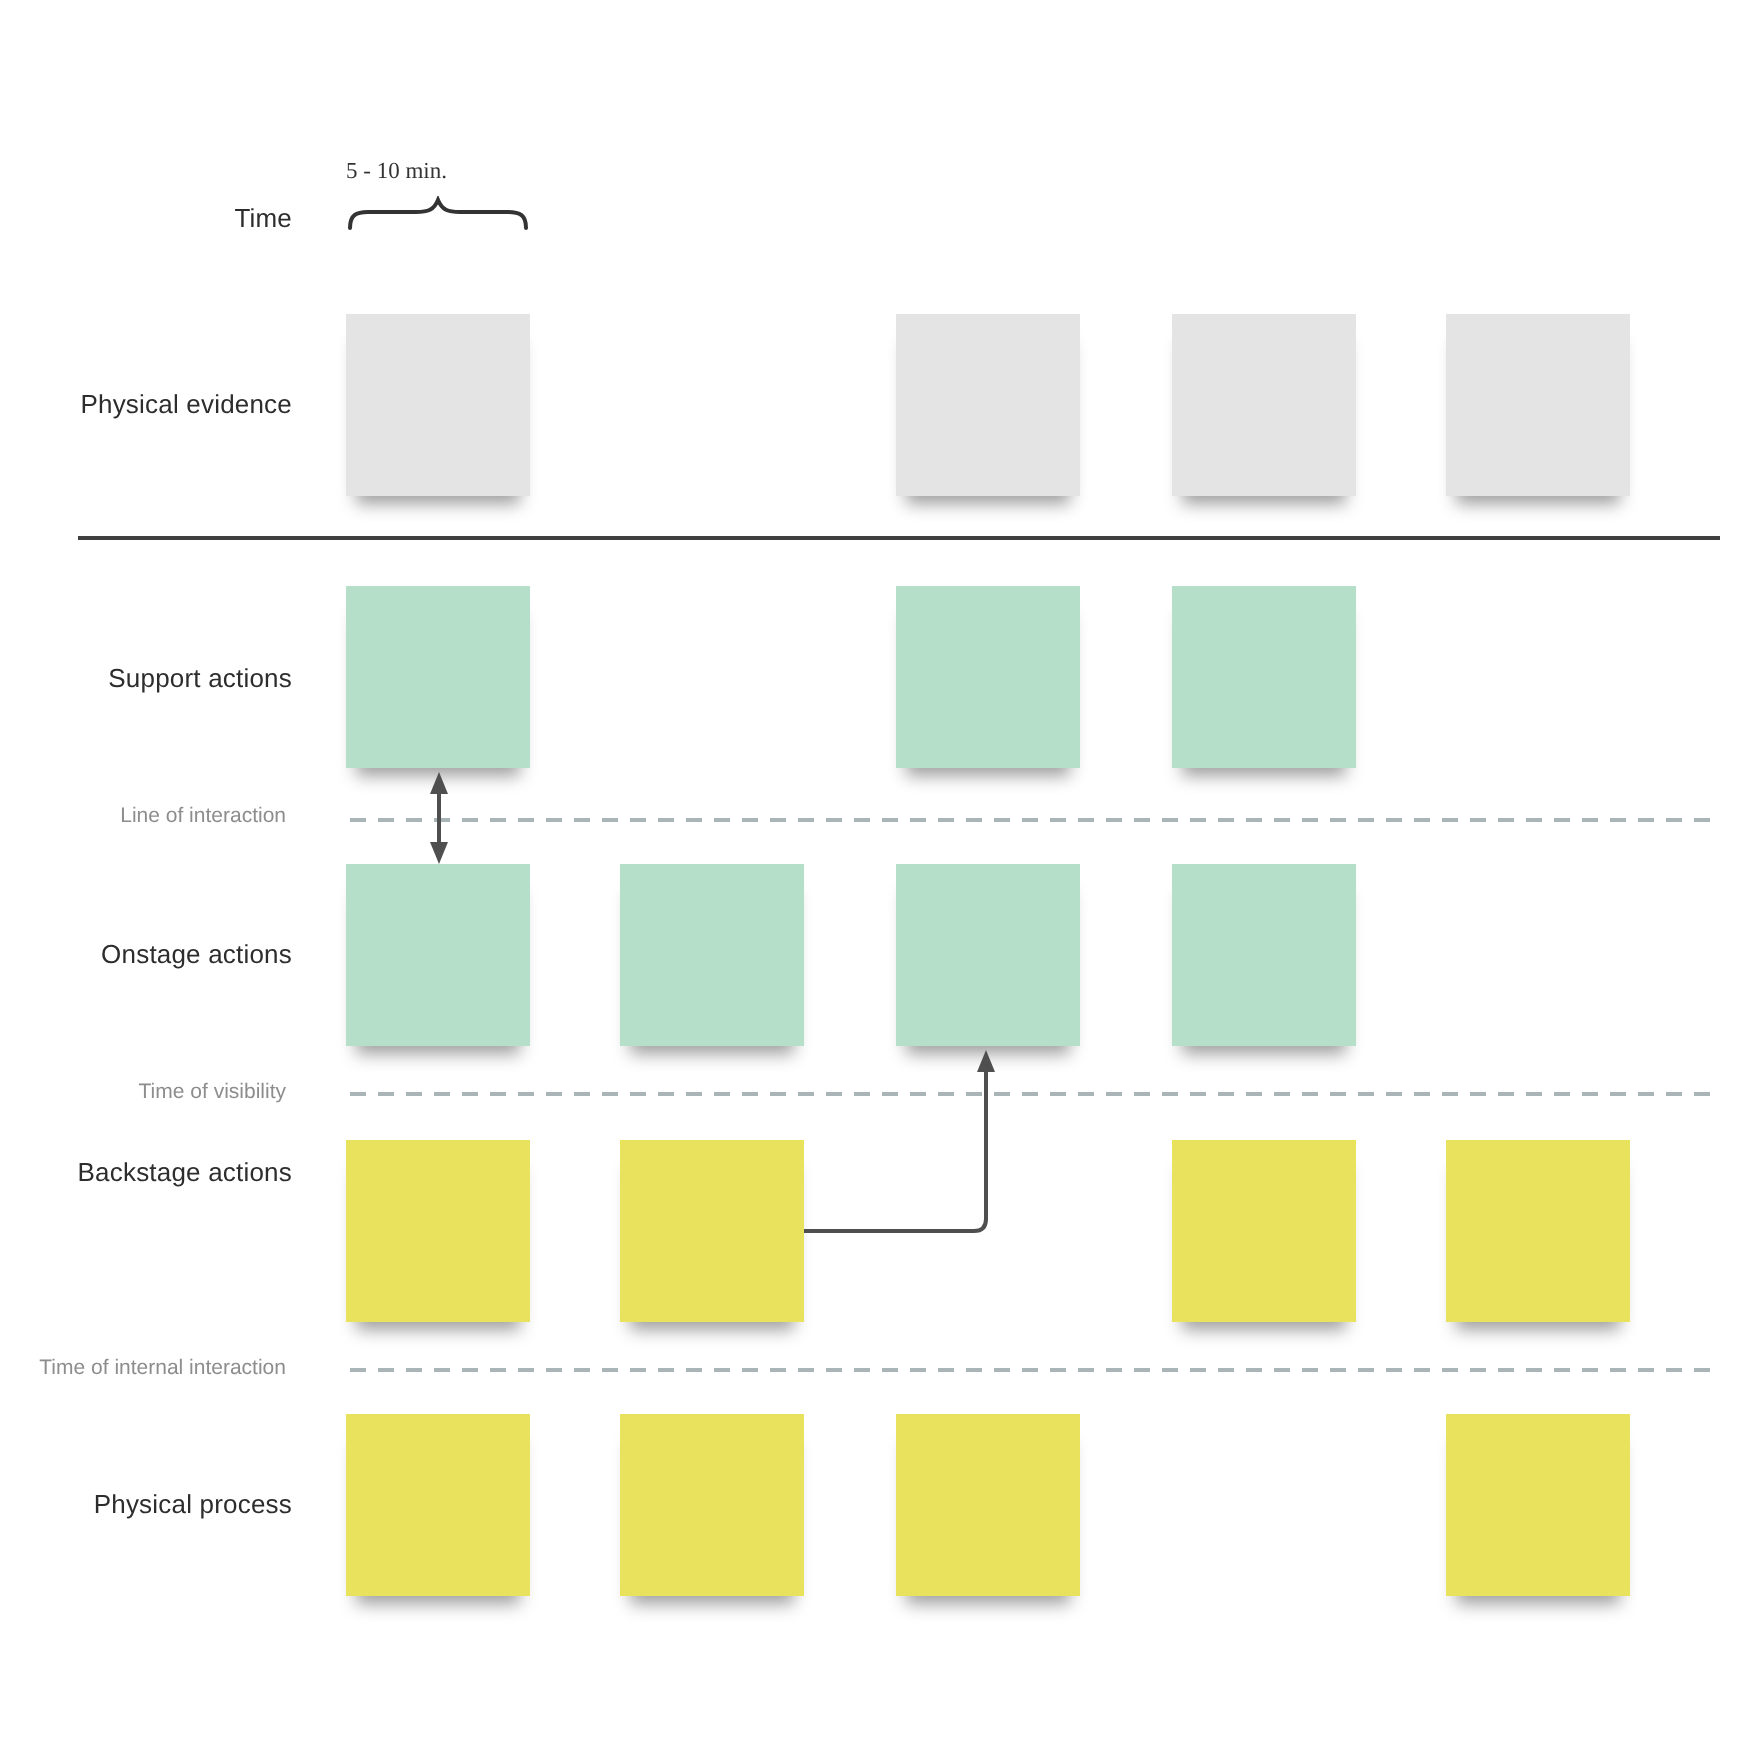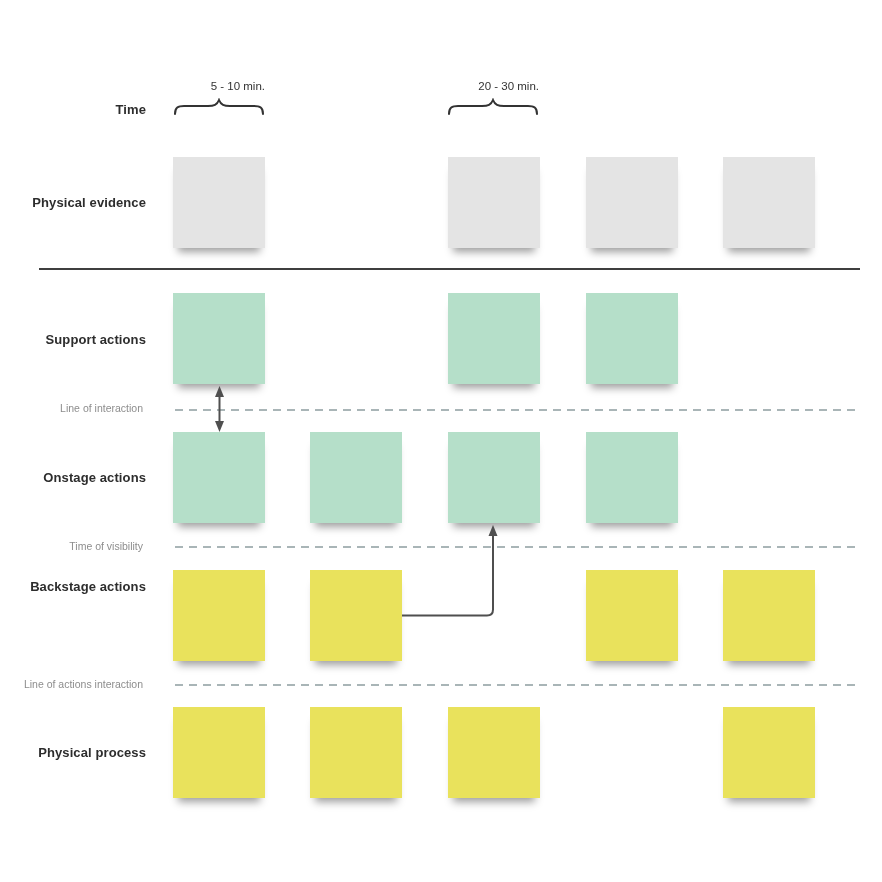--- a/index.html
+++ b/index.html
@@ -8,40 +8,40 @@
     background:var(--background,#fff);
     font-family:"Liberation Sans","DejaVu Sans",sans-serif;
     overflow:hidden;
   }
   #board{
     position:relative;width:882px;height:882px;background:var(--background,#fff);
   }
   
   .row-label{
     position:absolute;right:736px;transform:translateY(-50%);
-    font-size:13px;font-weight:700;color:var(--label-dark,#2d2d2d);
+    font-size:13px;font-weight:400;color:var(--label-dark,#2d2d2d);
     white-space:nowrap;letter-spacing:.1px;
   }
   .sep-label{
     position:absolute;right:739px;transform:translateY(-50%);
     font-size:10.5px;font-weight:400;color:var(--label-grey,#8d8d8d);
     white-space:nowrap;
     text-align:right;
   }
   
   .solid-line{
     position:absolute;left:39px;top:268px;width:821px;height:2px;
     background:var(--solid-line,#3f3f3f);
   }
   .dashed-line{
     position:absolute;left:175px;width:685px;height:2px;
     background:repeating-linear-gradient(90deg,var(--dashed-line,#a9b5b7) 0 8px,transparent 8px 14px);
   }
   
-  .bracket{position:absolute;top:76px;width:92px;text-align:right;}
+  .bracket{position:absolute;top:76px;width:92px;text-align:left;font-family:Liberation Serif, serif;}
   .bracket-label{
     font-size:11.5px;color:#333;white-space:nowrap;margin-bottom:6px;display:inline-block;
   }
   .bracket svg{display:block;margin:0 auto;}
   
   .note{
     position:absolute;width:92px;height:91px;
     box-shadow:0 9px 8px -5px rgba(0,0,0,.38);
   }
   .note.grey{background:var(--note-grey,#e4e4e4);}
@@ -57,35 +57,29 @@
 
   <div class="row-label" style="top:109px">Time</div>
   <div class="row-label" style="top:202px">Physical evidence</div>
   <div class="row-label" style="top:339px">Support actions</div>
   <div class="row-label" style="top:477px">Onstage actions</div>
   <div class="row-label" style="top:586px">Backstage actions</div>
   <div class="row-label" style="top:752px">Physical process</div>
 
   <div class="sep-label" style="top:408px">Line of interaction</div>
   <div class="sep-label" style="top:546px">Time of visibility</div>
-  <div class="sep-label" style="top:684px">Line of actions interaction</div>
+  <div class="sep-label" style="top:684px">Time of internal interaction</div>
 
   <div class="solid-line"></div>
   <div class="dashed-line" style="top:409px"></div>
   <div class="dashed-line" style="top:546px"></div>
   <div class="dashed-line" style="top:684px"></div>
 
   <div class="bracket" style="left:173px">
     <div class="bracket-label">5 - 10 min.</div>
-    <svg width="92" height="18" viewBox="0 0 92 18">
-      <path d="M2,16 C2,9.5 5,8 11,8 L35,8 C41,8 44,7 46,2 C48,7 51,8 57,8 L81,8 C87,8 90,9.5 90,16" fill="none" stroke="#333" stroke-width="2" stroke-linecap="round"></path>
-    </svg>
-  </div>
-  <div class="bracket" style="left:447px">
-    <div class="bracket-label">20 - 30 min.</div>
     <svg width="92" height="18" viewBox="0 0 92 18">
       <path d="M2,16 C2,9.5 5,8 11,8 L35,8 C41,8 44,7 46,2 C48,7 51,8 57,8 L81,8 C87,8 90,9.5 90,16" fill="none" stroke="#333" stroke-width="2" stroke-linecap="round"></path>
     </svg>
   </div>
 
   <div id="notes">
       <div class="note grey" style="left: 173px; top: 157px;"></div>
       <div class="note grey" style="left: 448px; top: 157px;"></div>
       <div class="note grey" style="left: 586px; top: 157px;"></div>
       <div class="note grey" style="left: 723px; top: 157px;"></div>

